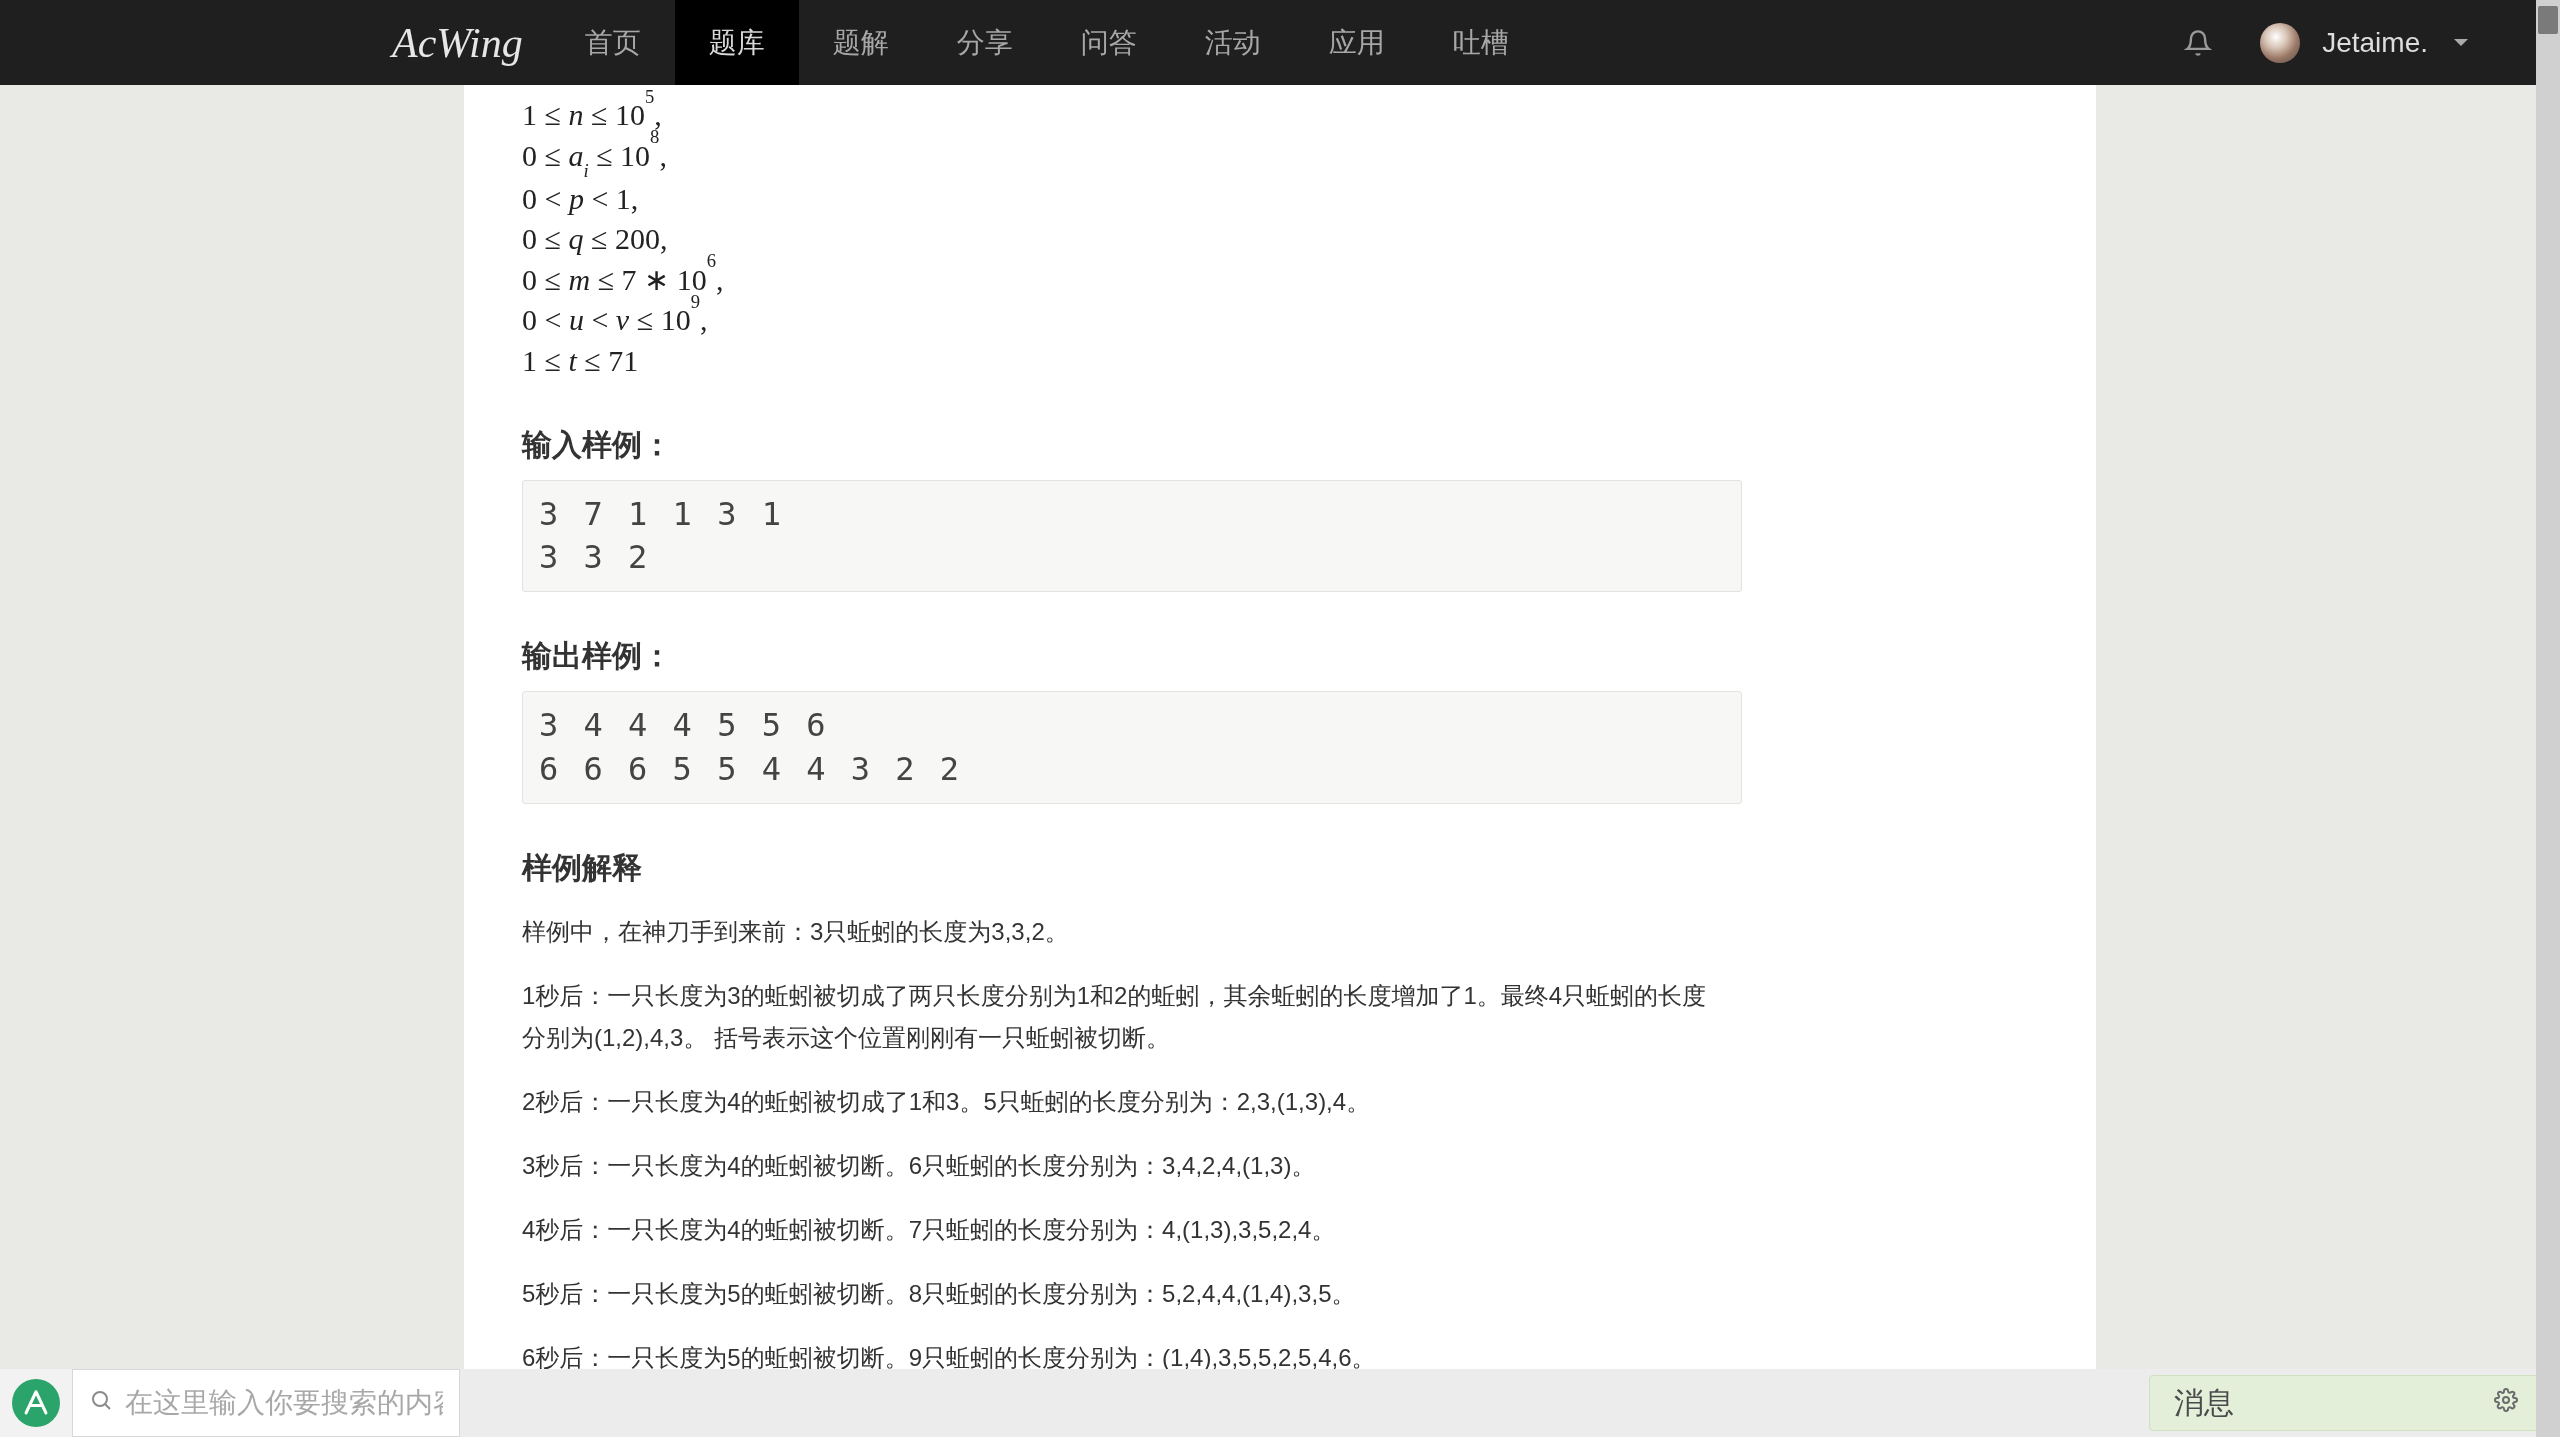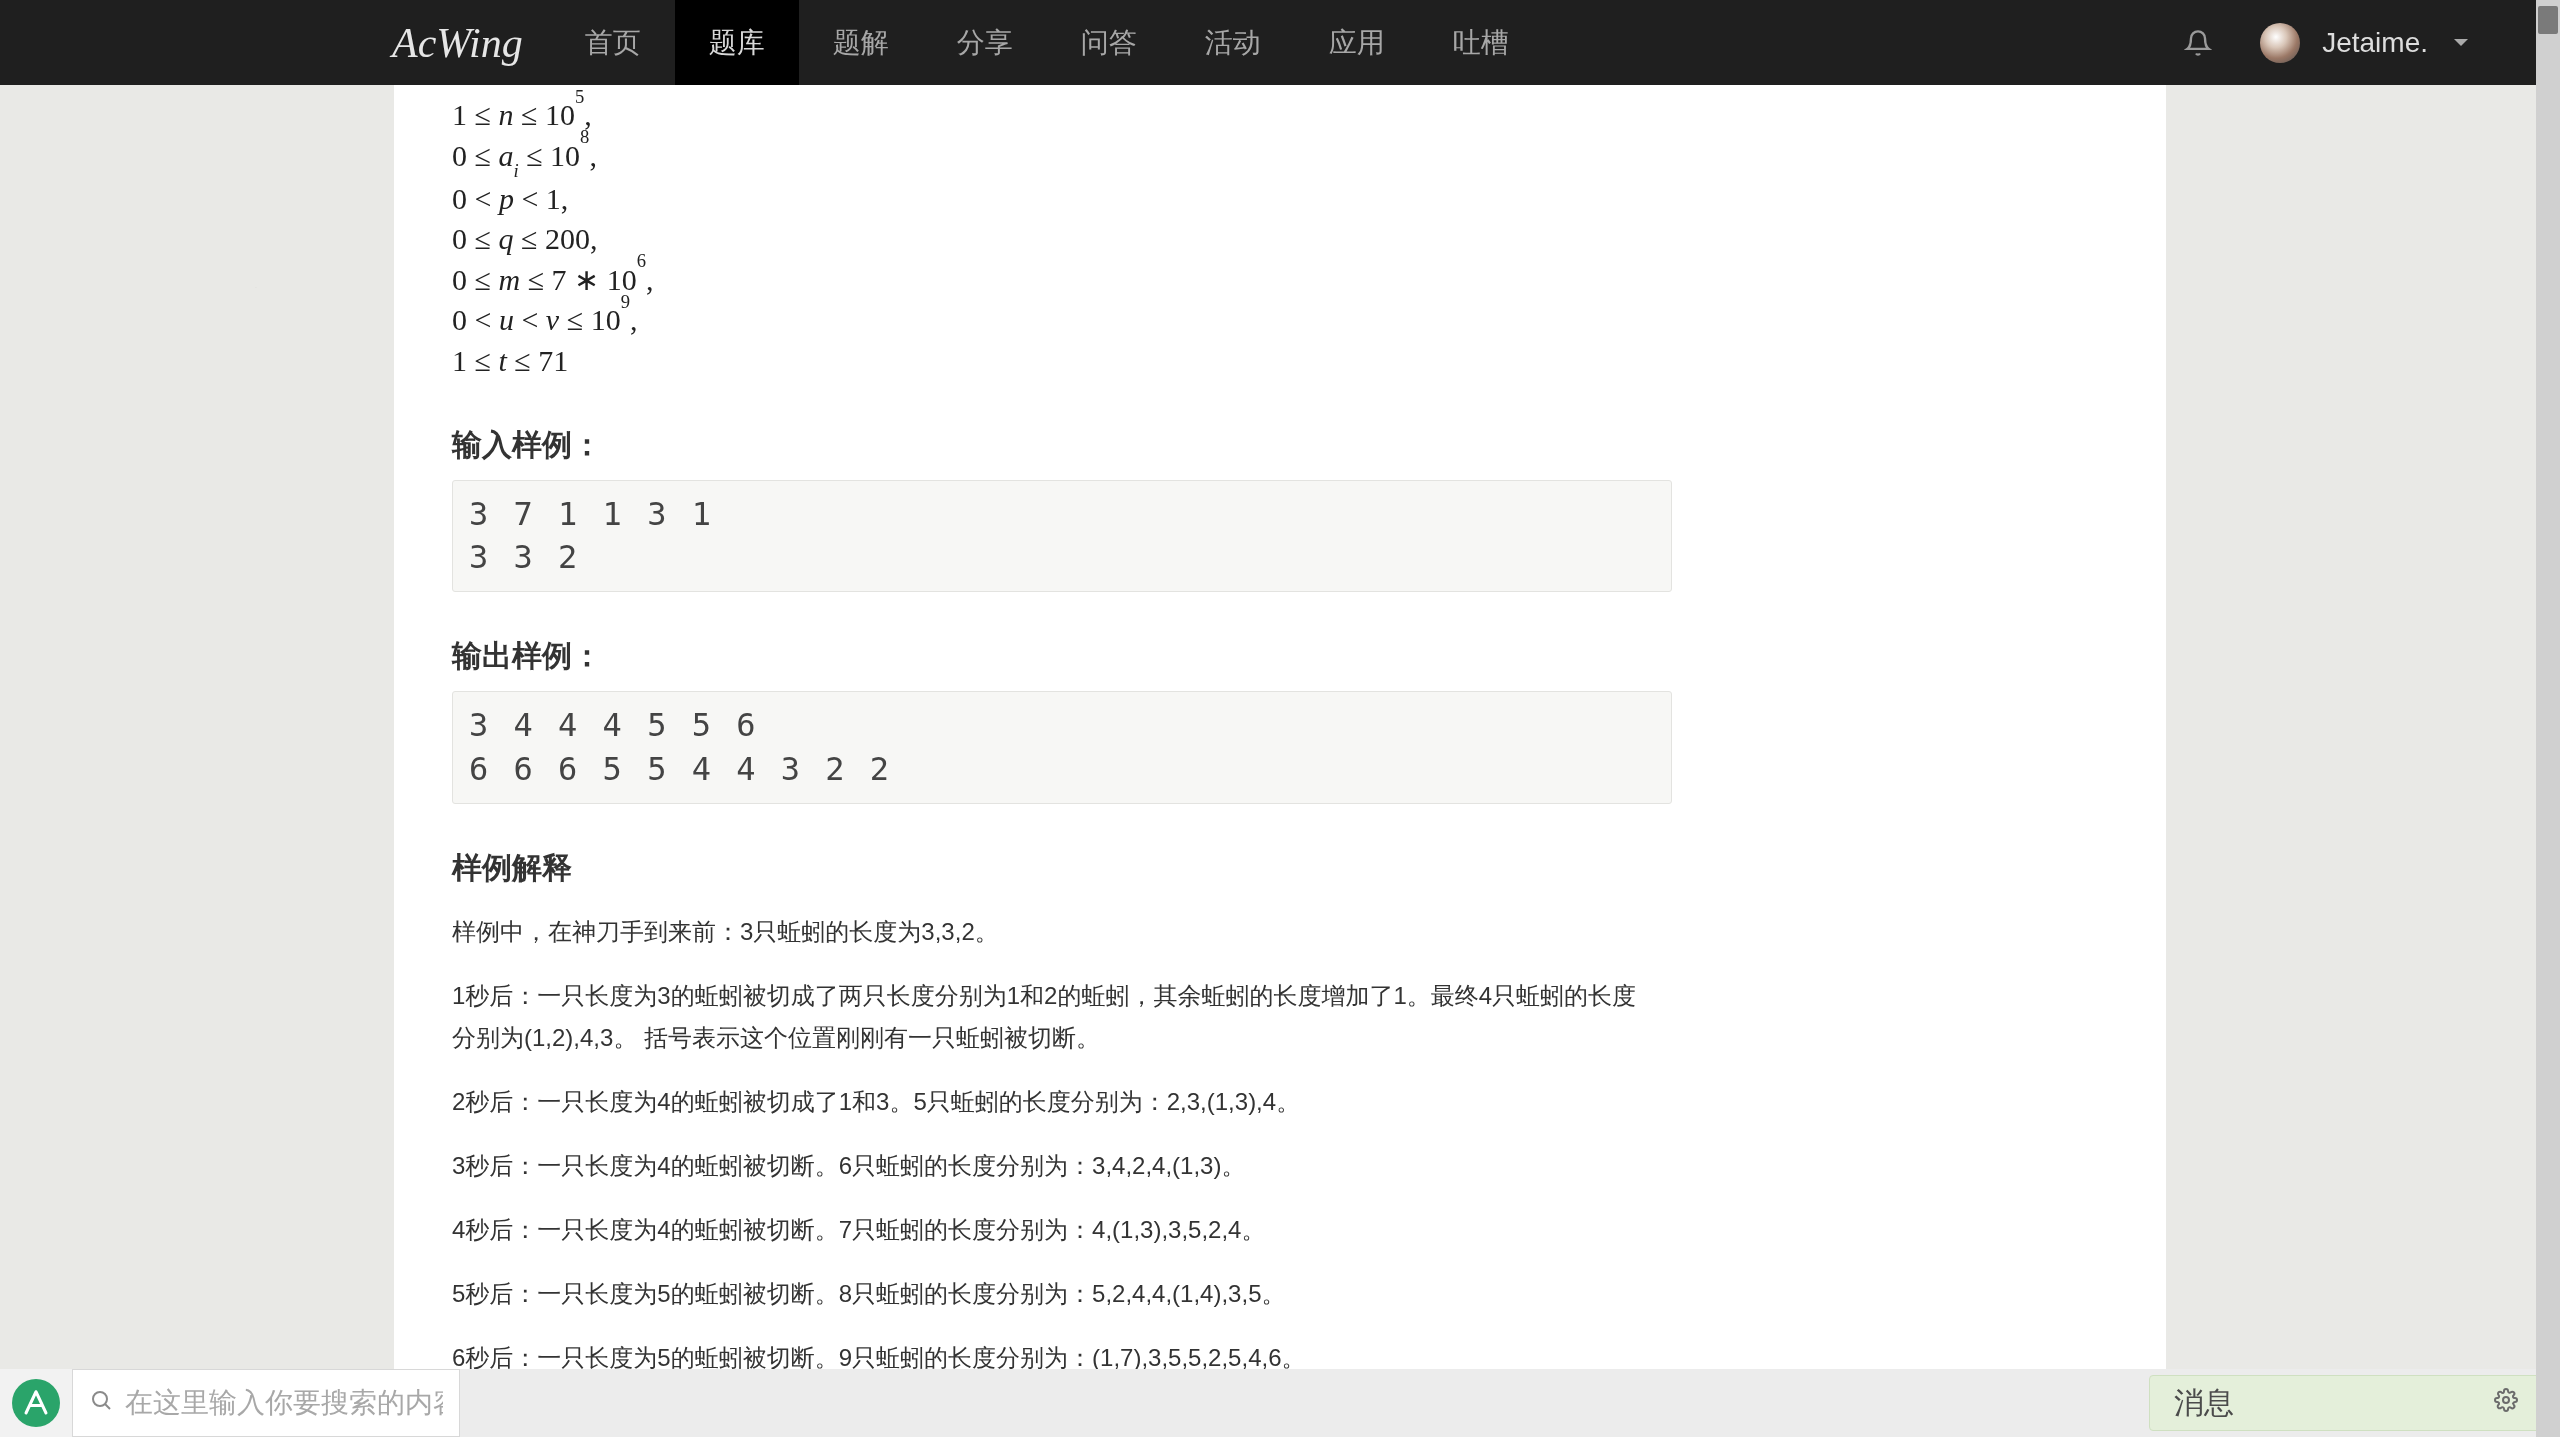--- a/index.html
+++ b/index.html
@@ -81,21 +81,21 @@
     margin-left: 4px;
   }
 
   
   .viewport {
     height: calc(100vh - 85px - 68px);
     overflow: hidden;
   }
   .content-card {
     background: #fff;
-    width: 1772px;
+    width: 1632px;
     margin: 0 auto;
     padding: 10px 58px 30px 58px;
     min-height: 100%;
   }
   .math-block {
     font-family: "Times New Roman", serif;
     font-size: 30px;
     line-height: 1.35;
     color: #222;
     margin-bottom: 20px;
@@ -255,21 +255,21 @@
 6 6 6 5 5 4 4 3 2 2</pre>
 
     <h4 class="sect">样例解释</h4>
     <div id="explanation">
         <p class="para">样例中，在神刀手到来前：3只蚯蚓的长度为3,3,2。</p>
         <p class="para">1秒后：一只长度为3的蚯蚓被切成了两只长度分别为1和2的蚯蚓，其余蚯蚓的长度增加了1。最终4只蚯蚓的长度分别为(1,2),4,3。 括号表示这个位置刚刚有一只蚯蚓被切断。</p>
         <p class="para">2秒后：一只长度为4的蚯蚓被切成了1和3。5只蚯蚓的长度分别为：2,3,(1,3),4。</p>
         <p class="para">3秒后：一只长度为4的蚯蚓被切断。6只蚯蚓的长度分别为：3,4,2,4,(1,3)。</p>
         <p class="para">4秒后：一只长度为4的蚯蚓被切断。7只蚯蚓的长度分别为：4,(1,3),3,5,2,4。</p>
         <p class="para">5秒后：一只长度为5的蚯蚓被切断。8只蚯蚓的长度分别为：5,2,4,4,(1,4),3,5。</p>
-        <p class="para">6秒后：一只长度为5的蚯蚓被切断。9只蚯蚓的长度分别为：(1,7),3,5,5,2,5,4,6。</p>
+        <p class="para">6秒后：一只长度为5的蚯蚓被切断。9只蚯蚓的长度分别为：(1,4),3,5,5,2,5,4,6。</p>
       </div>
 
   </div>
 </div>
 
 <div class="bottom-bar">
   <div class="app-badge">
     <div class="app-badge-circle">
       <svg width="30" height="30" viewBox="0 0 24 24" fill="none" stroke="#fff" stroke-width="2.4" stroke-linecap="round" stroke-linejoin="round">
         <path d="M12 3 L4 20 M12 3 L20 20 M7 14 H17"></path>

